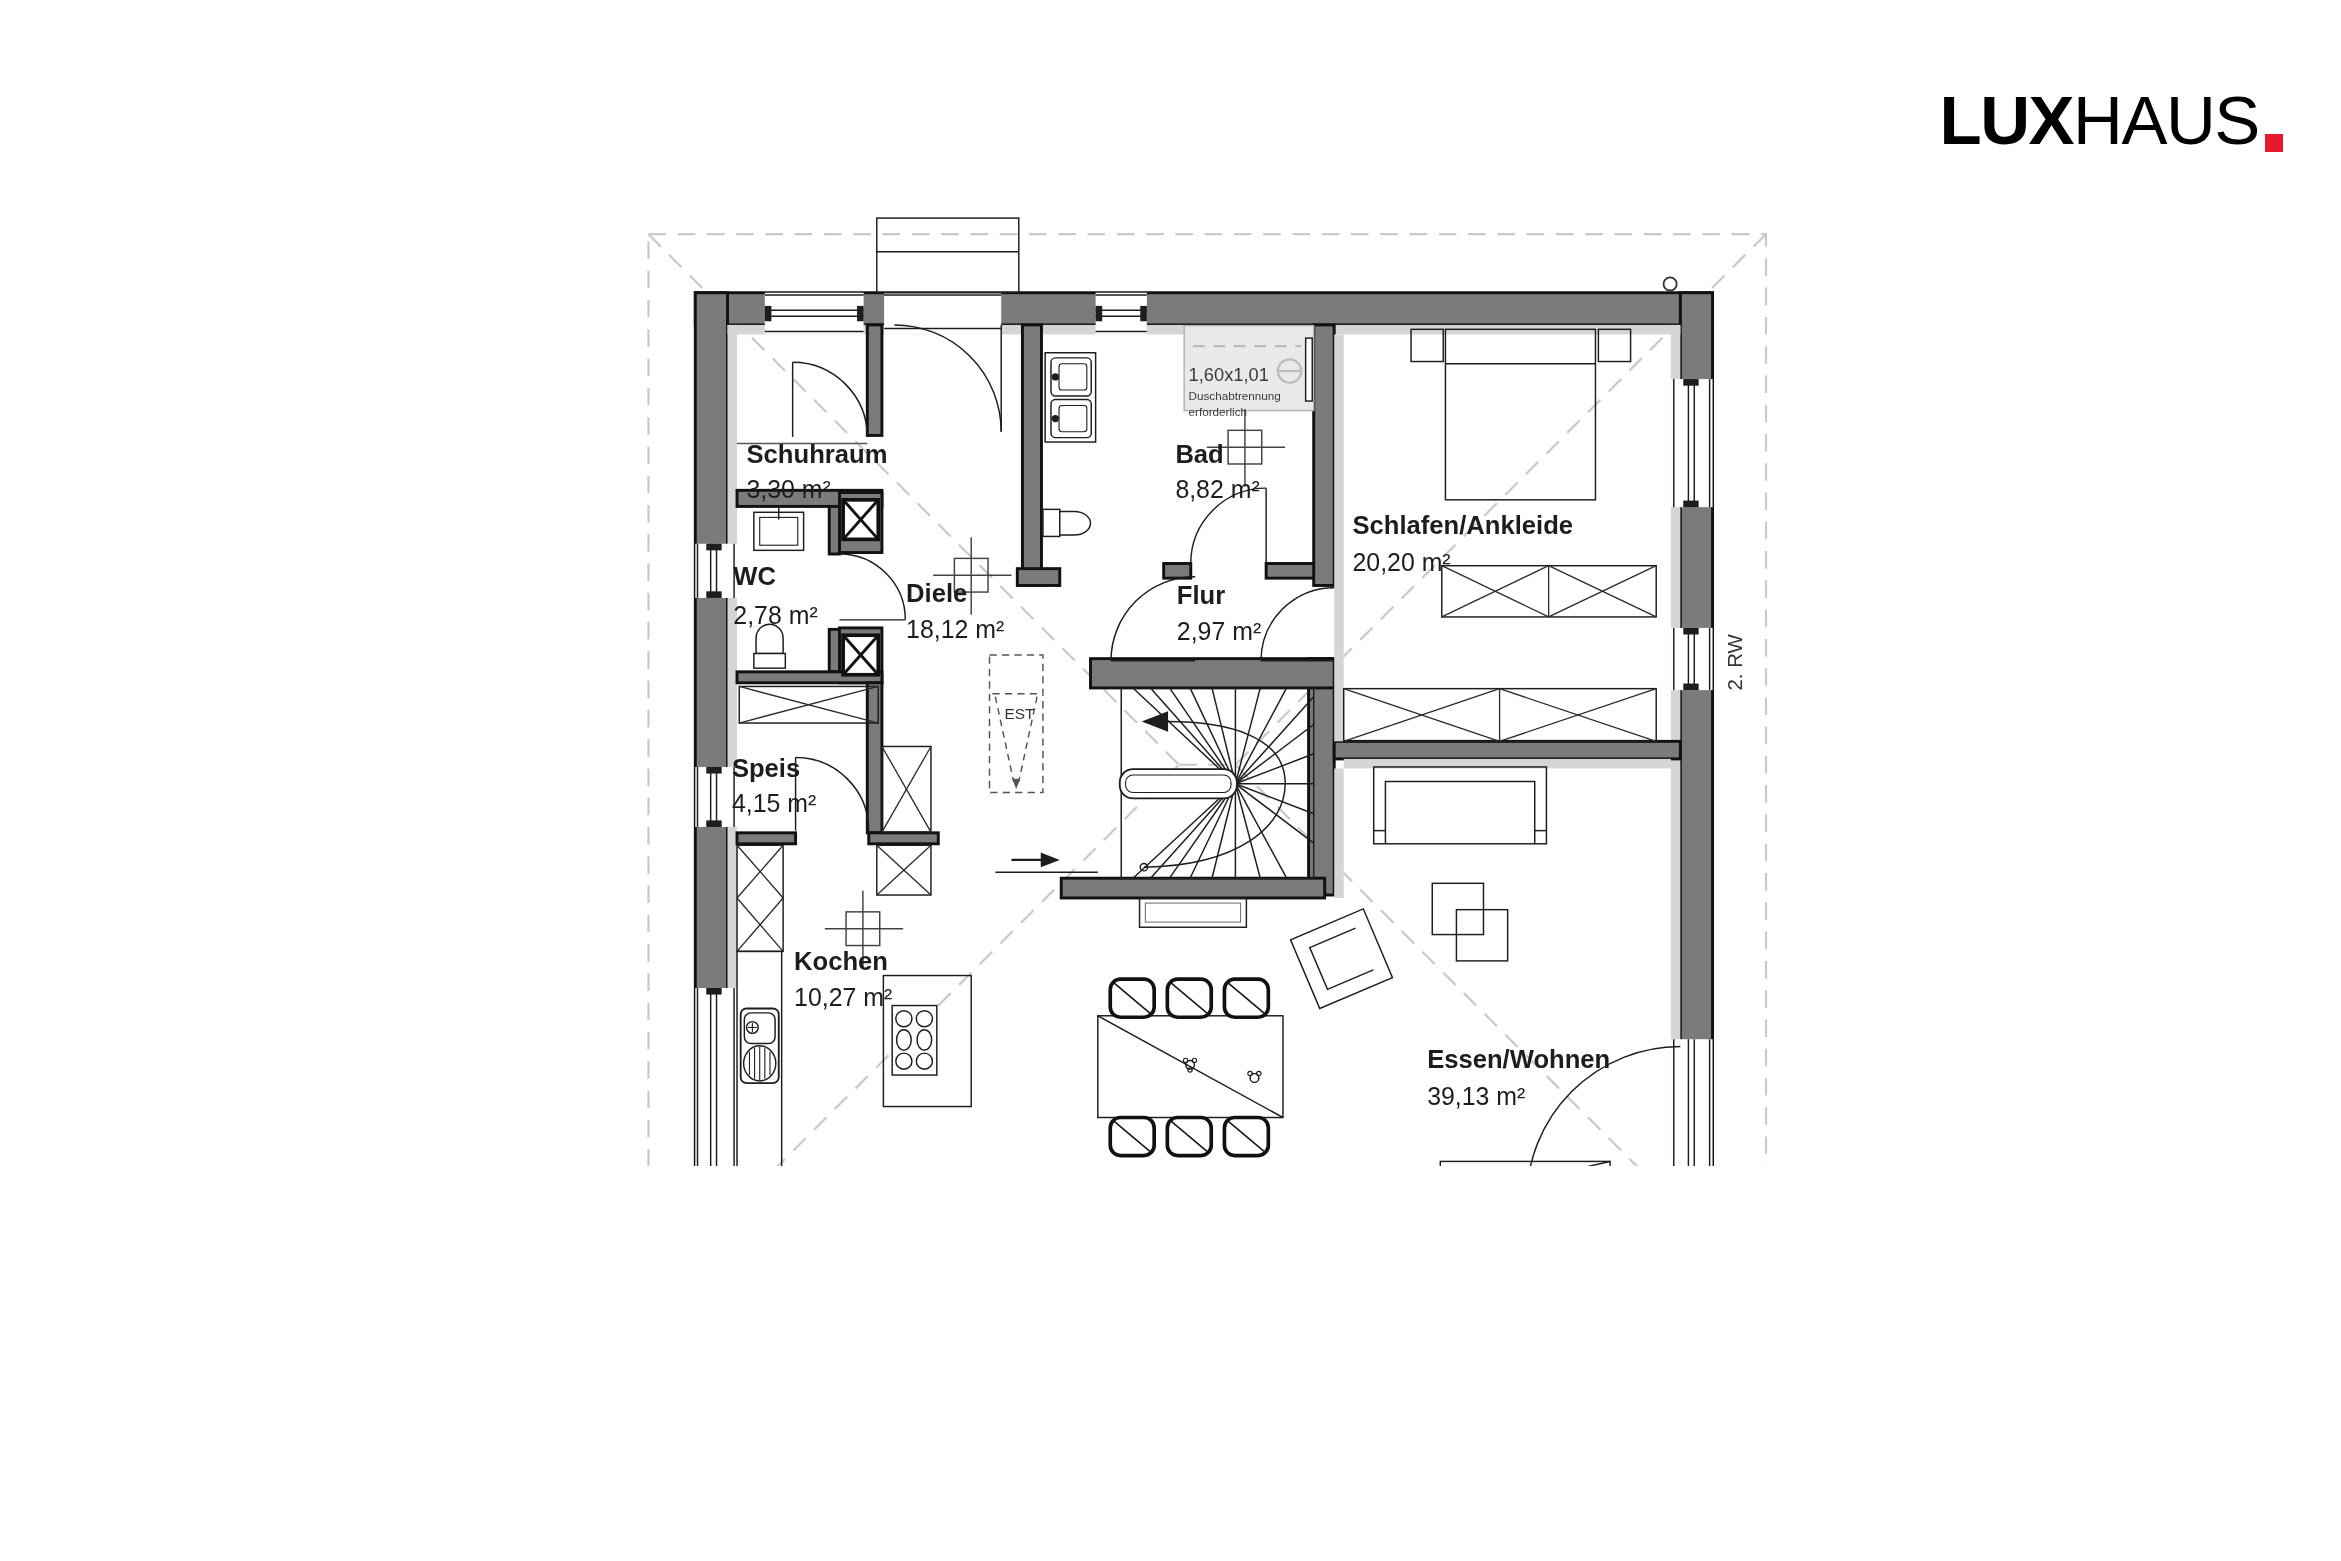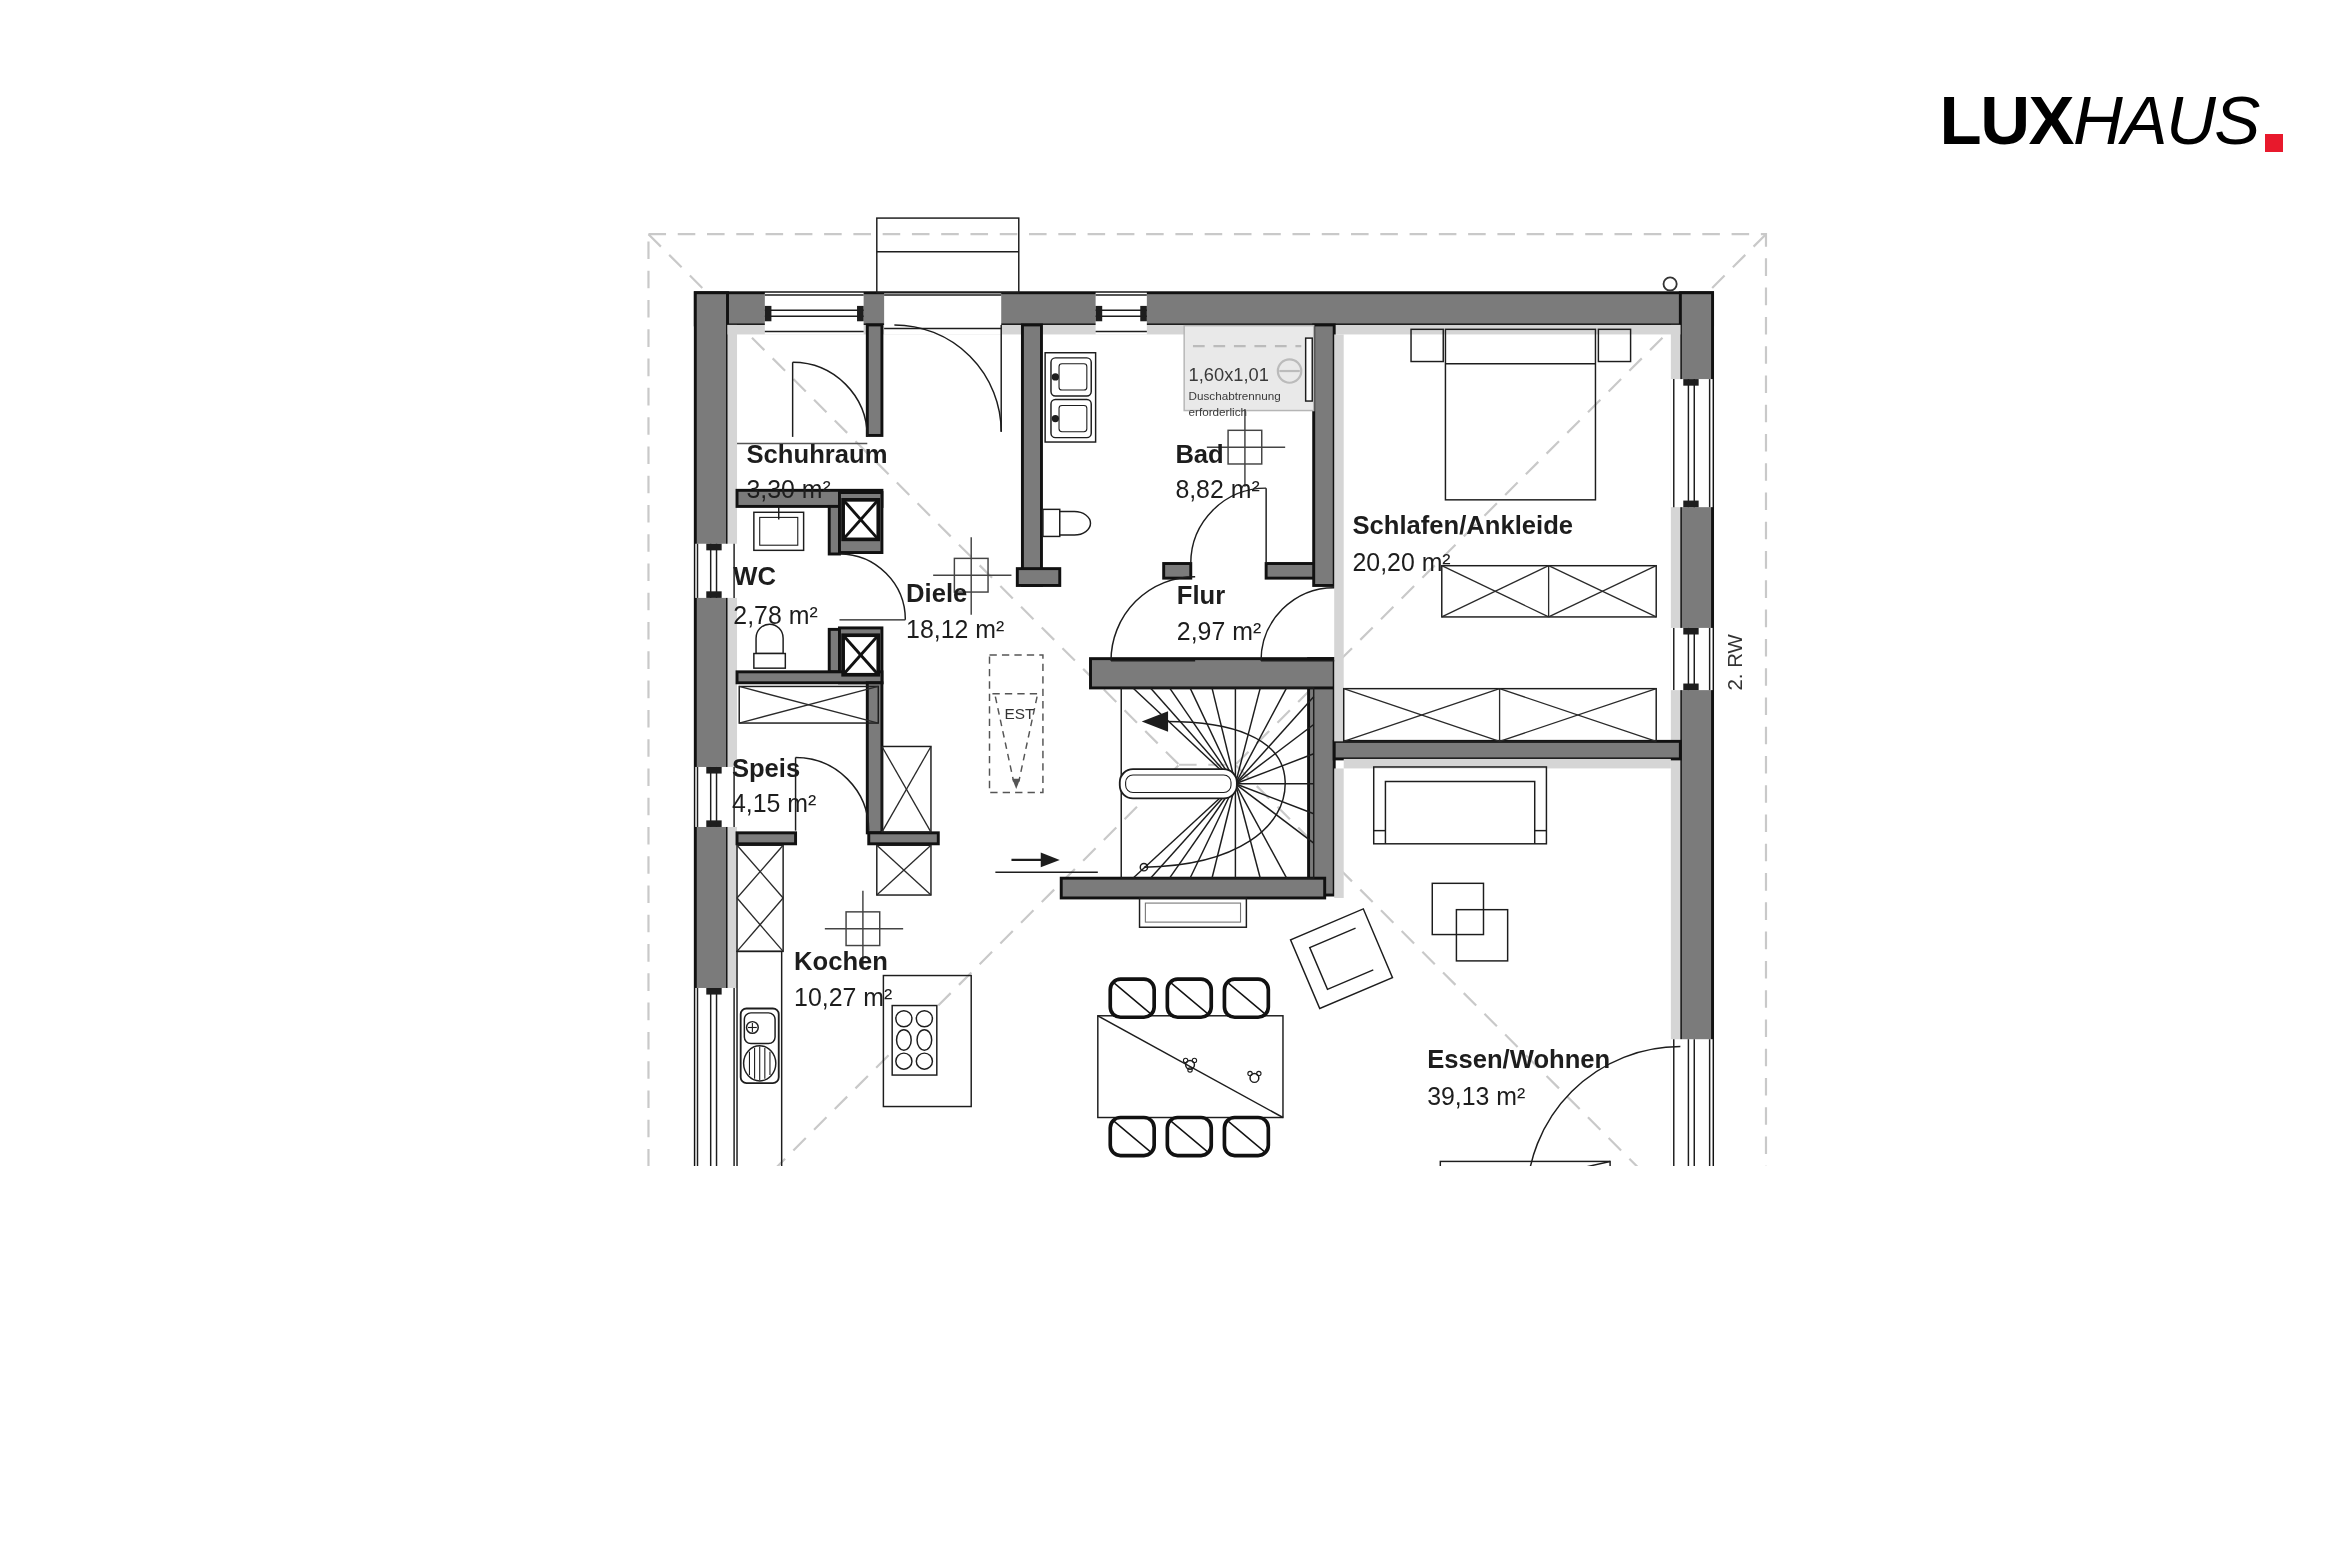--- a/index.html
+++ b/index.html
@@ -1,21 +1,21 @@
 <!DOCTYPE html>
 <html style="font-size:11.7px"><head>
 <meta charset="utf-8">
 <style>
   html,body{margin:0;padding:0;background:#ffffff;}
   .stage{position:relative;width:2342px;height:1166px;background:#fff;overflow:hidden;
          font-family:"Liberation Sans",sans-serif;}
   .logo{position:absolute;top:86px;right:59px;display:flex;align-items:flex-end;
         font-size:69px;letter-spacing:-1.5px;line-height:1;color:#000;}
   .logo .lux{font-weight:800;}
-  .logo .haus{font-weight:400;font-style:italic;}
+  .logo .haus{font-weight:400;}
   .logo .dot{display:inline-block;width:18.3px;height:18.3px;background:#e8192c;margin-left:5.9px;margin-bottom:2.9px;}
   svg{position:absolute;left:0;top:0;}
   text{font-family:"Liberation Sans",sans-serif;fill:#1d1d1d;}
   .rname{font-size:35px;font-weight:bold;}
   .rarea{font-size:34px;font-weight:normal;}
   .shower-big{font-size:25px;fill:#3a3a3a;}
   .shower-small{font-size:16px;fill:#3a3a3a;}
   .est-t{font-size:21px;fill:#333;}
   .rw-t{font-size:28px;fill:#333;}
   .wall{fill:#7b7b7b;stroke:#111;stroke-width:4;}

